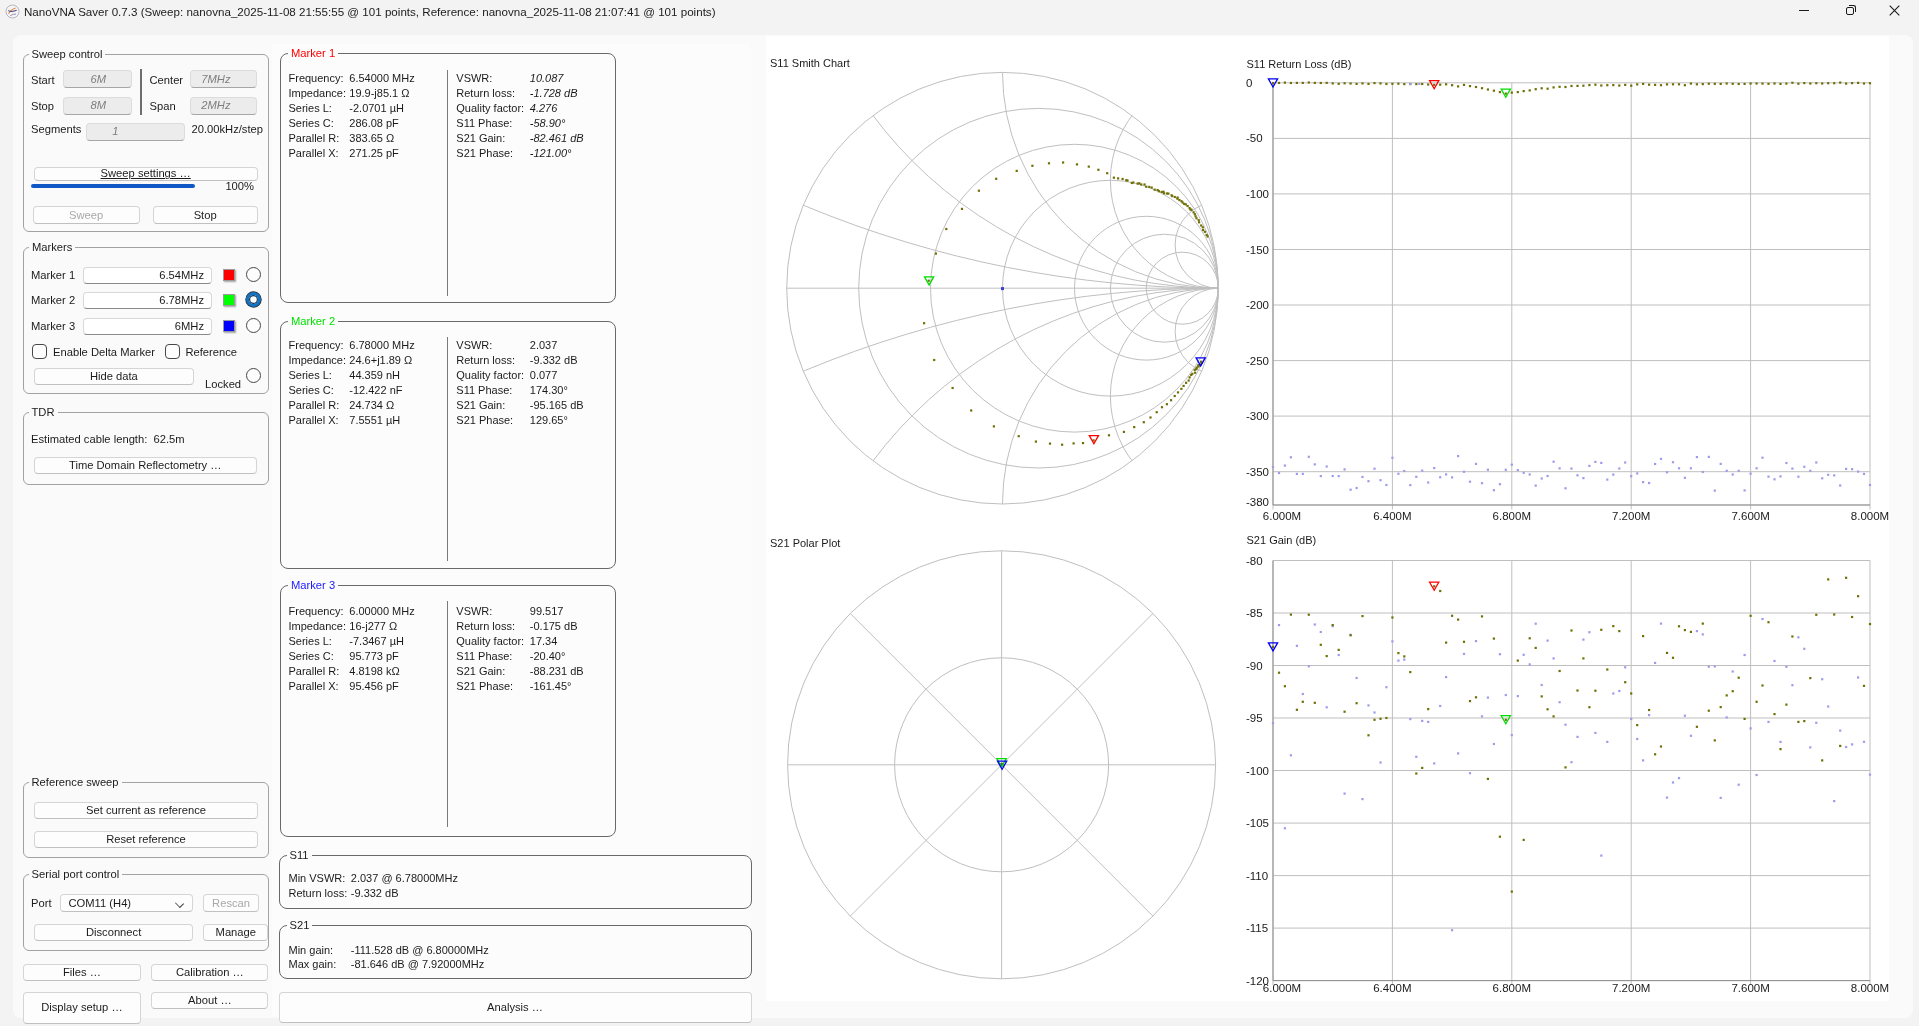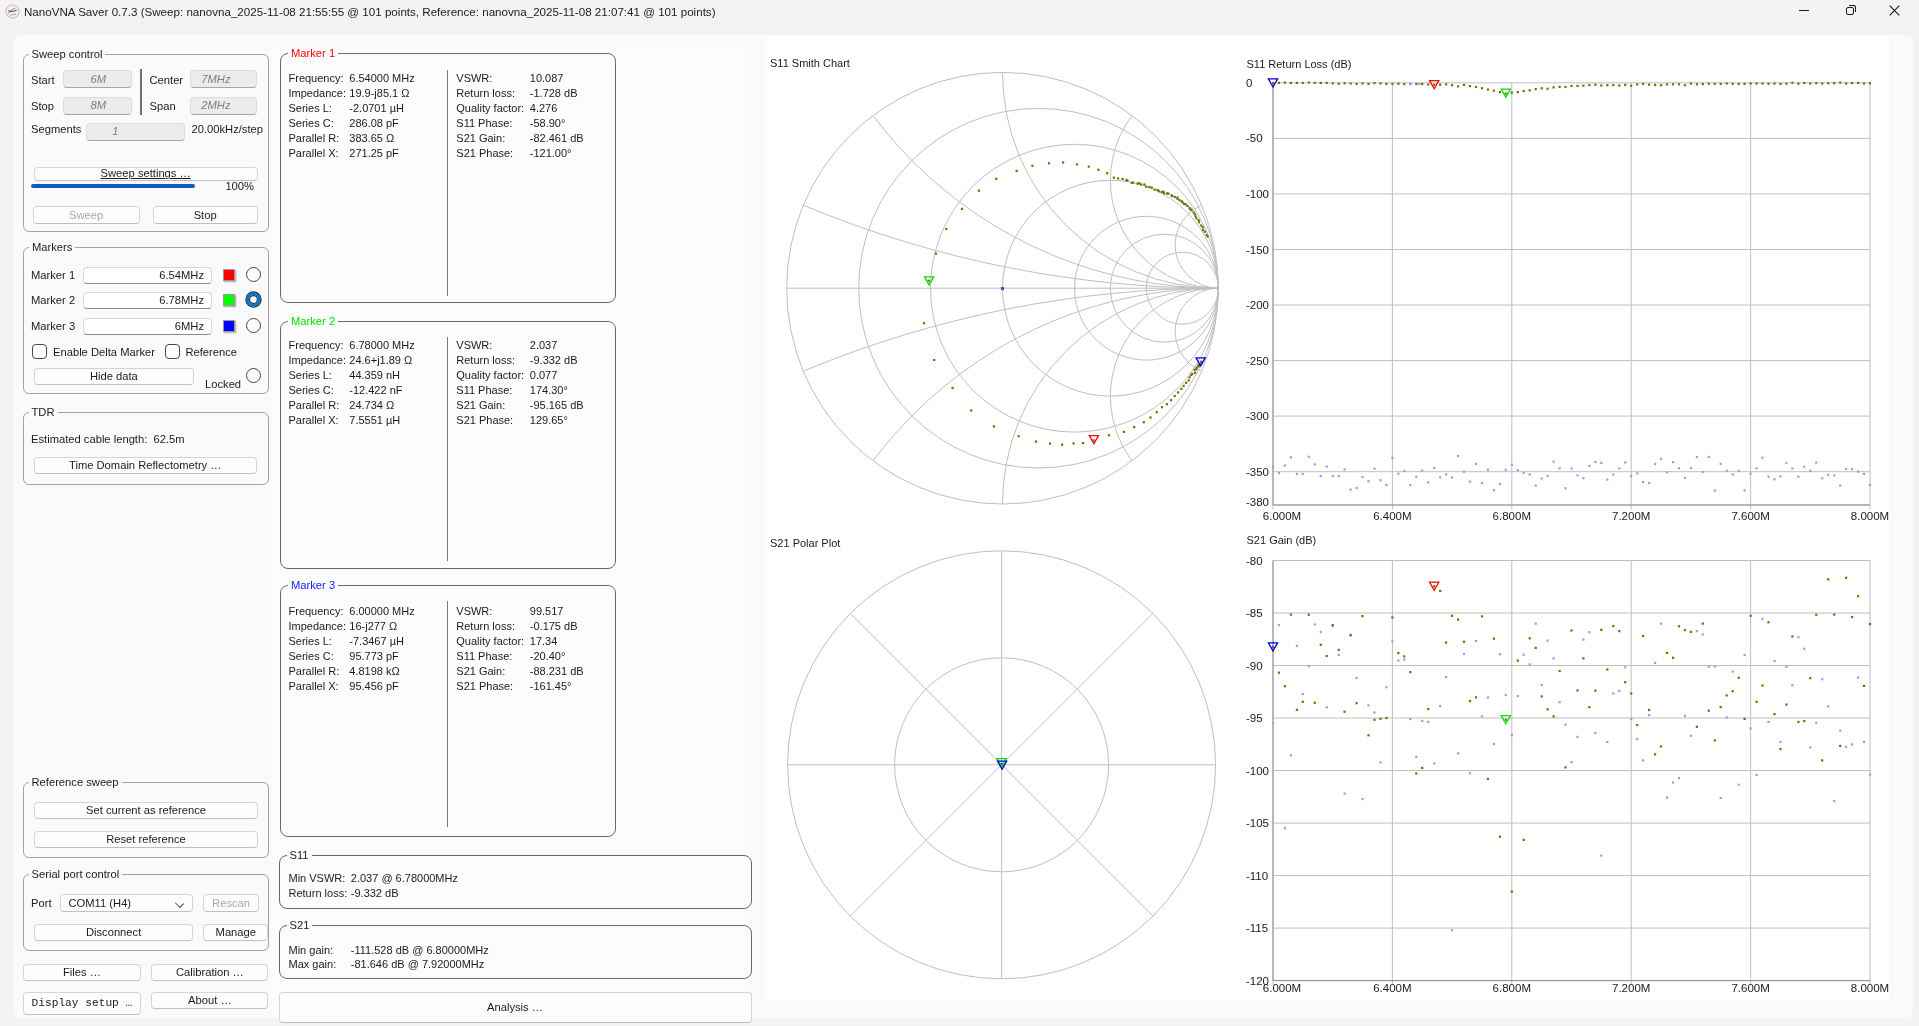--- a/index.html
+++ b/index.html
@@ -108,21 +108,21 @@
   </div>
 <div class="lbl" style="left:31px;top:896px;">Port</div>
 <div class="btn" style="left:59.5px;top:894.3px;width:133.6px;height:18.2px;justify-content:flex-start;padding-left:8px;">COM11 (H4)</div>
 <div class="abs" style="left:176px;top:900px;width:7px;height:7px;border-right:1.3px solid #3c3c3c;border-bottom:1.3px solid #3c3c3c;transform:rotate(45deg) scale(1,0.82);"></div>
 <div class="btn dis" style="left:203.3px;top:894.3px;width:55.5px;height:18.2px;">Rescan</div>
 <div class="btn" style="left:34.1px;top:923.8px;width:159px;height:17px;">Disconnect</div>
 <div class="btn" style="left:203.3px;top:923.8px;width:65px;height:17px;">Manage</div>
 
 <div class="btn" style="left:23.1px;top:963.5px;width:117.6px;height:17.5px;">Files …</div>
 <div class="btn" style="left:151.4px;top:963.5px;width:117px;height:17.5px;">Calibration …</div>
-<div class="btn" style="left:23.1px;top:991.8px;width:117.6px;height:23px;font-family:Liberation Mono, monospace;">Display setup …</div>
+<div class="btn" style="left:23.1px;top:991.8px;width:117.6px;height:32px;">Display setup …</div>
 <div class="btn" style="left:151.4px;top:991.8px;width:117px;height:17.5px;">About …</div>
 
 <div class="mgrp" style="left:280px;top:53px;width:335.8px;height:249.7px;">
     <b style="color:#ff0000;">Marker 1</b>
   </div>
 <div class="abs" style="left:447px;top:70px;width:1.4px;height:226px;background:#7a7a7a;"></div>
 <div class="mrow" style="left:288.5px;top:71.3px;">Frequency:
 Impedance:
 Series L:
 Series C:
@@ -133,21 +133,21 @@
 -2.0701 µH
 286.08 pF
 383.65 Ω
 271.25 pF</div>
 <div class="mrow" style="left:456.3px;top:71.3px;">VSWR:
 Return loss:
 Quality factor:
 S11 Phase:
 S21 Gain:
 S21 Phase:</div>
-<div class="mrow" style="left:529.8px;top:71.3px;">10.087
+<div class="mrow" style="left:529.8px;top:71.3px;font-style:italic;">10.087
 -1.728 dB
 4.276
 -58.90°
 -82.461 dB
 -121.00°</div>
 
 <div class="mgrp" style="left:280px;top:321.2px;width:336.3px;height:247.7px;">
     <b style="color:#00e000;">Marker 2</b>
   </div>
 <div class="abs" style="left:447px;top:337px;width:1.4px;height:224px;background:#7a7a7a;"></div>

